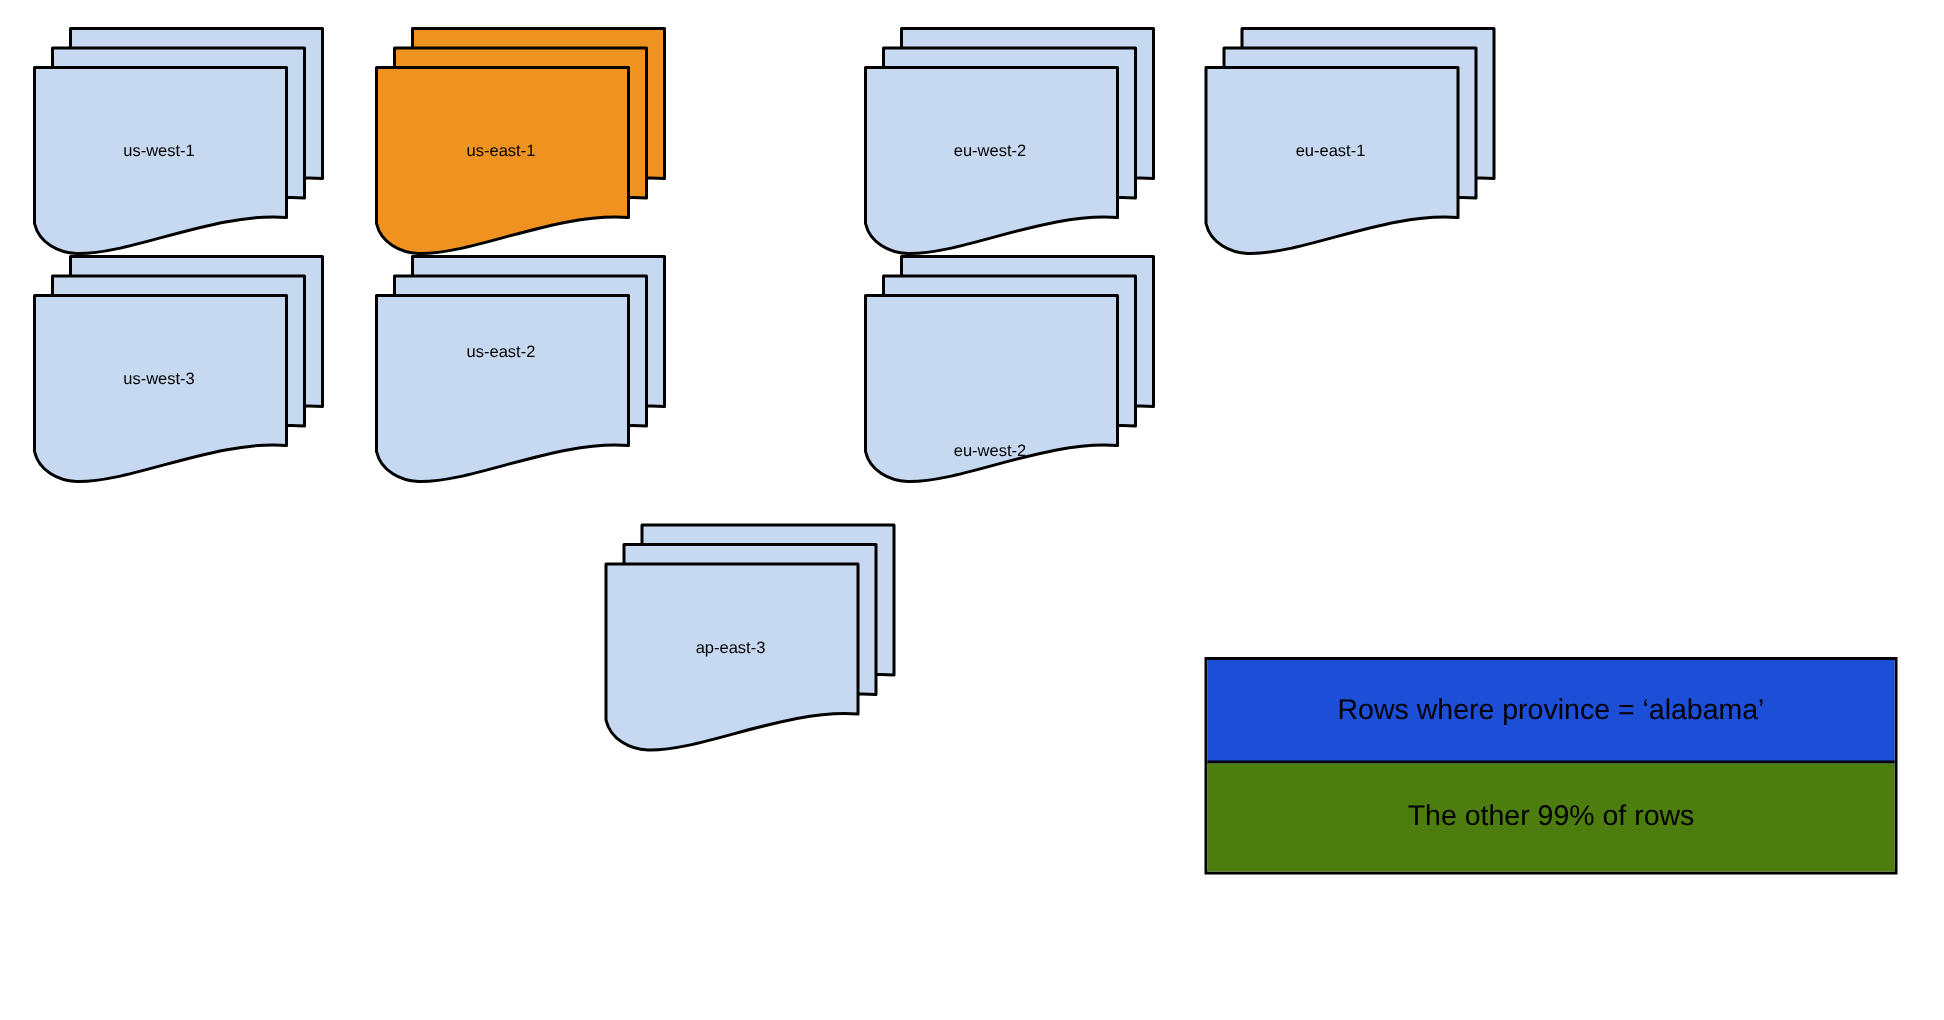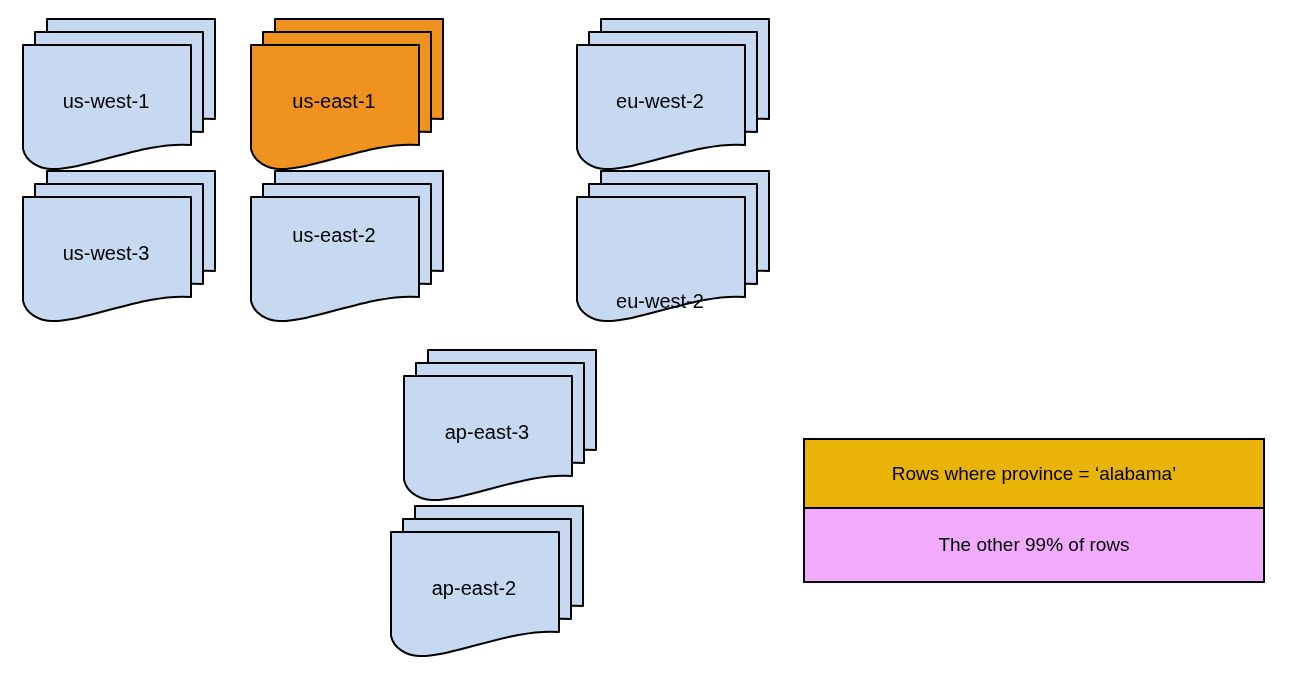--- a/index.html
+++ b/index.html
@@ -31,21 +31,21 @@
   .doc-shape {
     stroke: #000000;
     stroke-width: 2;
     stroke-linejoin: round;
   }
   .stack-label {
     position: absolute;
     left: 0;
     width: 170px;
     text-align: center;
-    font-size: 20px;
+    font-size: 11px;
     line-height: 20px;
     color: #000000;
     white-space: nowrap;
     pointer-events: none;
   }
   .legend {
     position: absolute;
     box-sizing: border-box;
     border: 2px solid #000000;
   }
@@ -82,20 +82,28 @@
       <div class="stack-label" style="top: 74px;">us-east-1</div>
     </div>
     <div class="stack" style="left: 575px; top: 17px; width: 198px; height: 156px;">
       <svg width="198" height="156" viewBox="0 0 198 156">
         <path d="M 1 1 L 169 1 L 169 101 C 122.39999999999999 97 64.6 126 28.900000000000002 125 C 17 124.5 4 118 1 105 Z" class="doc-shape" fill="#c6d9f1" transform="translate(25,1)"></path>
         <path d="M 1 1 L 169 1 L 169 101 C 122.39999999999999 97 64.6 126 28.900000000000002 125 C 17 124.5 4 118 1 105 Z" class="doc-shape" fill="#c6d9f1" transform="translate(13,14)"></path>
         <path d="M 1 1 L 169 1 L 169 101 C 122.39999999999999 97 64.6 126 28.900000000000002 125 C 17 124.5 4 118 1 105 Z" class="doc-shape" fill="#c6d9f1" transform="translate(1,27)"></path>
       </svg>
       <div class="stack-label" style="top: 74px;">eu-west-2</div>
     </div>
+    <div class="stack" style="left: 802px; top: 17px; width: 198px; height: 156px;">
+      <svg width="198" height="156" viewBox="0 0 198 156">
+        <path d="M 1 1 L 169 1 L 169 101 C 122.39999999999999 97 64.6 126 28.900000000000002 125 C 17 124.5 4 118 1 105 Z" class="doc-shape" fill="#c6d9f1" transform="translate(25,1)"></path>
+        <path d="M 1 1 L 169 1 L 169 101 C 122.39999999999999 97 64.6 126 28.900000000000002 125 C 17 124.5 4 118 1 105 Z" class="doc-shape" fill="#c6d9f1" transform="translate(13,14)"></path>
+        <path d="M 1 1 L 169 1 L 169 101 C 122.39999999999999 97 64.6 126 28.900000000000002 125 C 17 124.5 4 118 1 105 Z" class="doc-shape" fill="#c6d9f1" transform="translate(1,27)"></path>
+      </svg>
+      <div class="stack-label" style="top: 74px;">eu-east-1</div>
+    </div>
     <div class="stack" style="left: 21px; top: 169px; width: 198px; height: 156px;">
       <svg width="198" height="156" viewBox="0 0 198 156">
         <path d="M 1 1 L 169 1 L 169 101 C 122.39999999999999 97 64.6 126 28.900000000000002 125 C 17 124.5 4 118 1 105 Z" class="doc-shape" fill="#c6d9f1" transform="translate(25,1)"></path>
         <path d="M 1 1 L 169 1 L 169 101 C 122.39999999999999 97 64.6 126 28.900000000000002 125 C 17 124.5 4 118 1 105 Z" class="doc-shape" fill="#c6d9f1" transform="translate(13,14)"></path>
         <path d="M 1 1 L 169 1 L 169 101 C 122.39999999999999 97 64.6 126 28.900000000000002 125 C 17 124.5 4 118 1 105 Z" class="doc-shape" fill="#c6d9f1" transform="translate(1,27)"></path>
       </svg>
       <div class="stack-label" style="top: 74px;">us-west-3</div>
     </div>
     <div class="stack" style="left: 249px; top: 169px; width: 198px; height: 156px;">
       <svg width="198" height="156" viewBox="0 0 198 156">
@@ -114,29 +122,21 @@
       <div class="stack-label" style="top: 74px; margin-top: 48px;">eu-west-2</div>
     </div>
     <div class="stack" style="left: 402px; top: 348px; width: 198px; height: 156px;">
       <svg width="198" height="156" viewBox="0 0 198 156">
         <path d="M 1 1 L 169 1 L 169 101 C 122.39999999999999 97 64.6 126 28.900000000000002 125 C 17 124.5 4 118 1 105 Z" class="doc-shape" fill="#c6d9f1" transform="translate(25,1)"></path>
         <path d="M 1 1 L 169 1 L 169 101 C 122.39999999999999 97 64.6 126 28.900000000000002 125 C 17 124.5 4 118 1 105 Z" class="doc-shape" fill="#c6d9f1" transform="translate(13,14)"></path>
         <path d="M 1 1 L 169 1 L 169 101 C 122.39999999999999 97 64.6 126 28.900000000000002 125 C 17 124.5 4 118 1 105 Z" class="doc-shape" fill="#c6d9f1" transform="translate(1,27)"></path>
       </svg>
       <div class="stack-label" style="top: 74px;">ap-east-3</div>
     </div>
-    <div class="stack" style="left: 389px; top: 504px; width: 198px; height: 156px;">
-      <svg width="198" height="156" viewBox="0 0 198 156">
-        <path d="M 1 1 L 169 1 L 169 101 C 122.39999999999999 97 64.6 126 28.900000000000002 125 C 17 124.5 4 118 1 105 Z" class="doc-shape" fill="#c6d9f1" transform="translate(25,1)"></path>
-        <path d="M 1 1 L 169 1 L 169 101 C 122.39999999999999 97 64.6 126 28.900000000000002 125 C 17 124.5 4 118 1 105 Z" class="doc-shape" fill="#c6d9f1" transform="translate(13,14)"></path>
-        <path d="M 1 1 L 169 1 L 169 101 C 122.39999999999999 97 64.6 126 28.900000000000002 125 C 17 124.5 4 118 1 105 Z" class="doc-shape" fill="#c6d9f1" transform="translate(1,27)"></path>
-      </svg>
-      <div class="stack-label" style="top: 74px;">ap-east-2</div>
-    </div>
     <div class="legend" style="left: 803px; top: 438px; width: 462px; height: 145px;">
-      <div class="legend-row top" style="background: #eab308; height: 69px;">
+      <div class="legend-row top" style="background: #1d4ed8; height: 69px;">
         <span>Rows where province = ‘alabama’</span>
       </div>
-      <div class="legend-row" style="background: #f0abfc; height: 72px;">
+      <div class="legend-row" style="background: #4d7c0f; height: 72px;">
         <span>The other 99% of rows</span>
       </div>
     </div>
   </div>
 
 </body></html>

